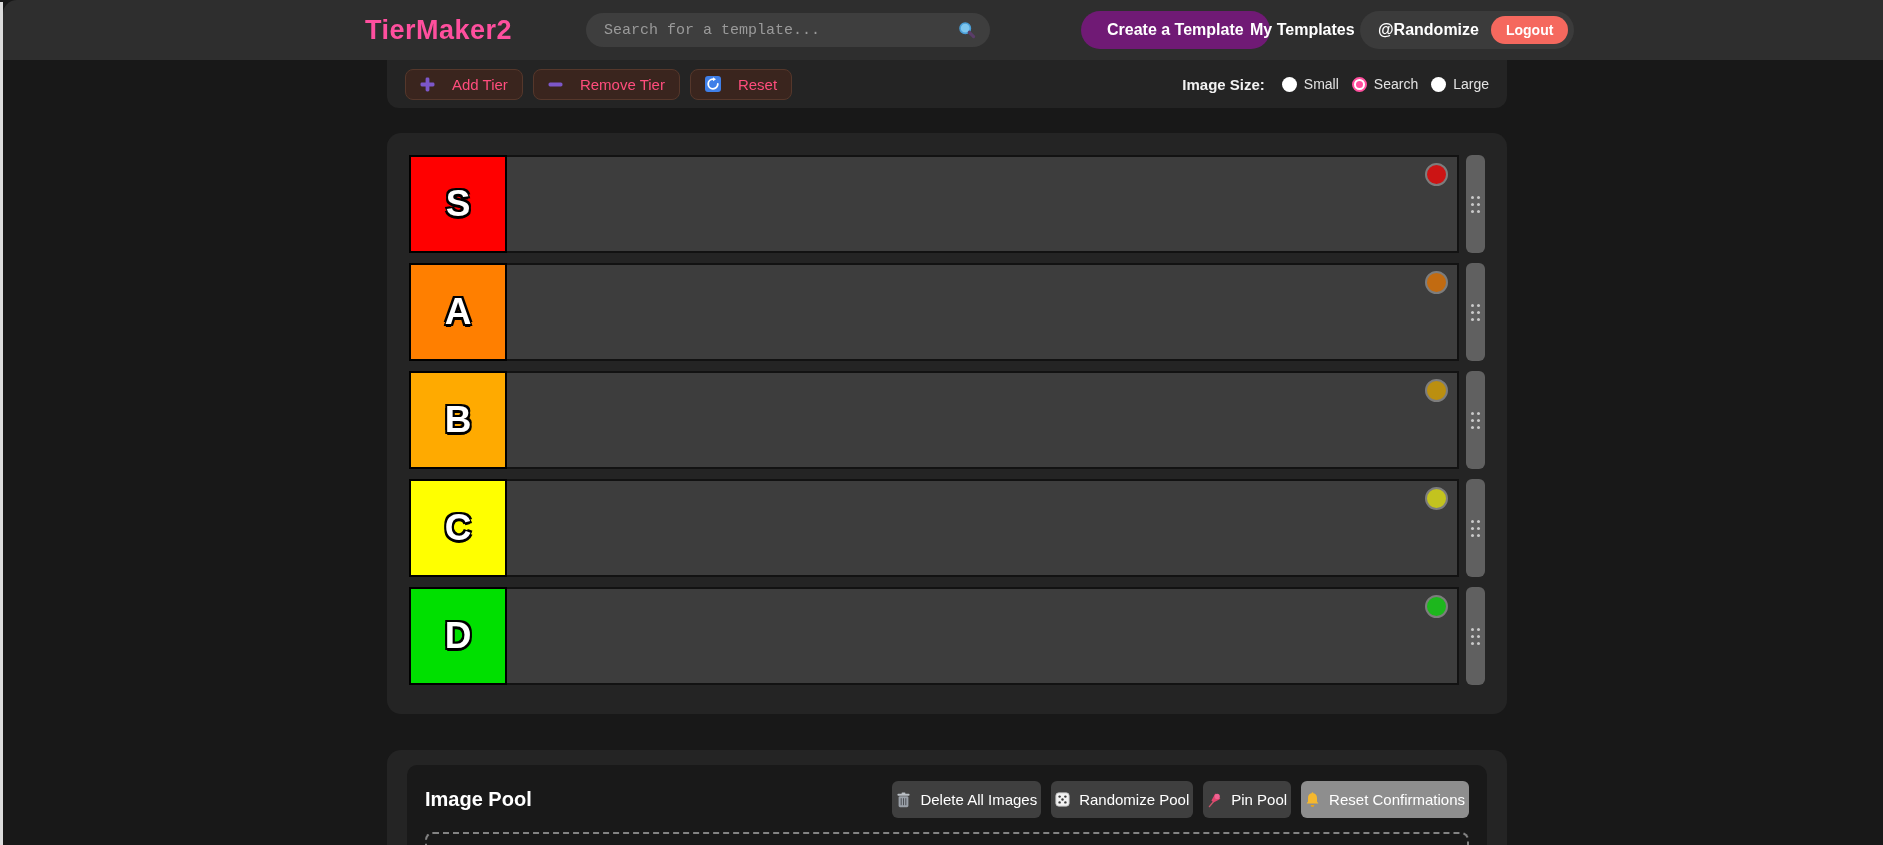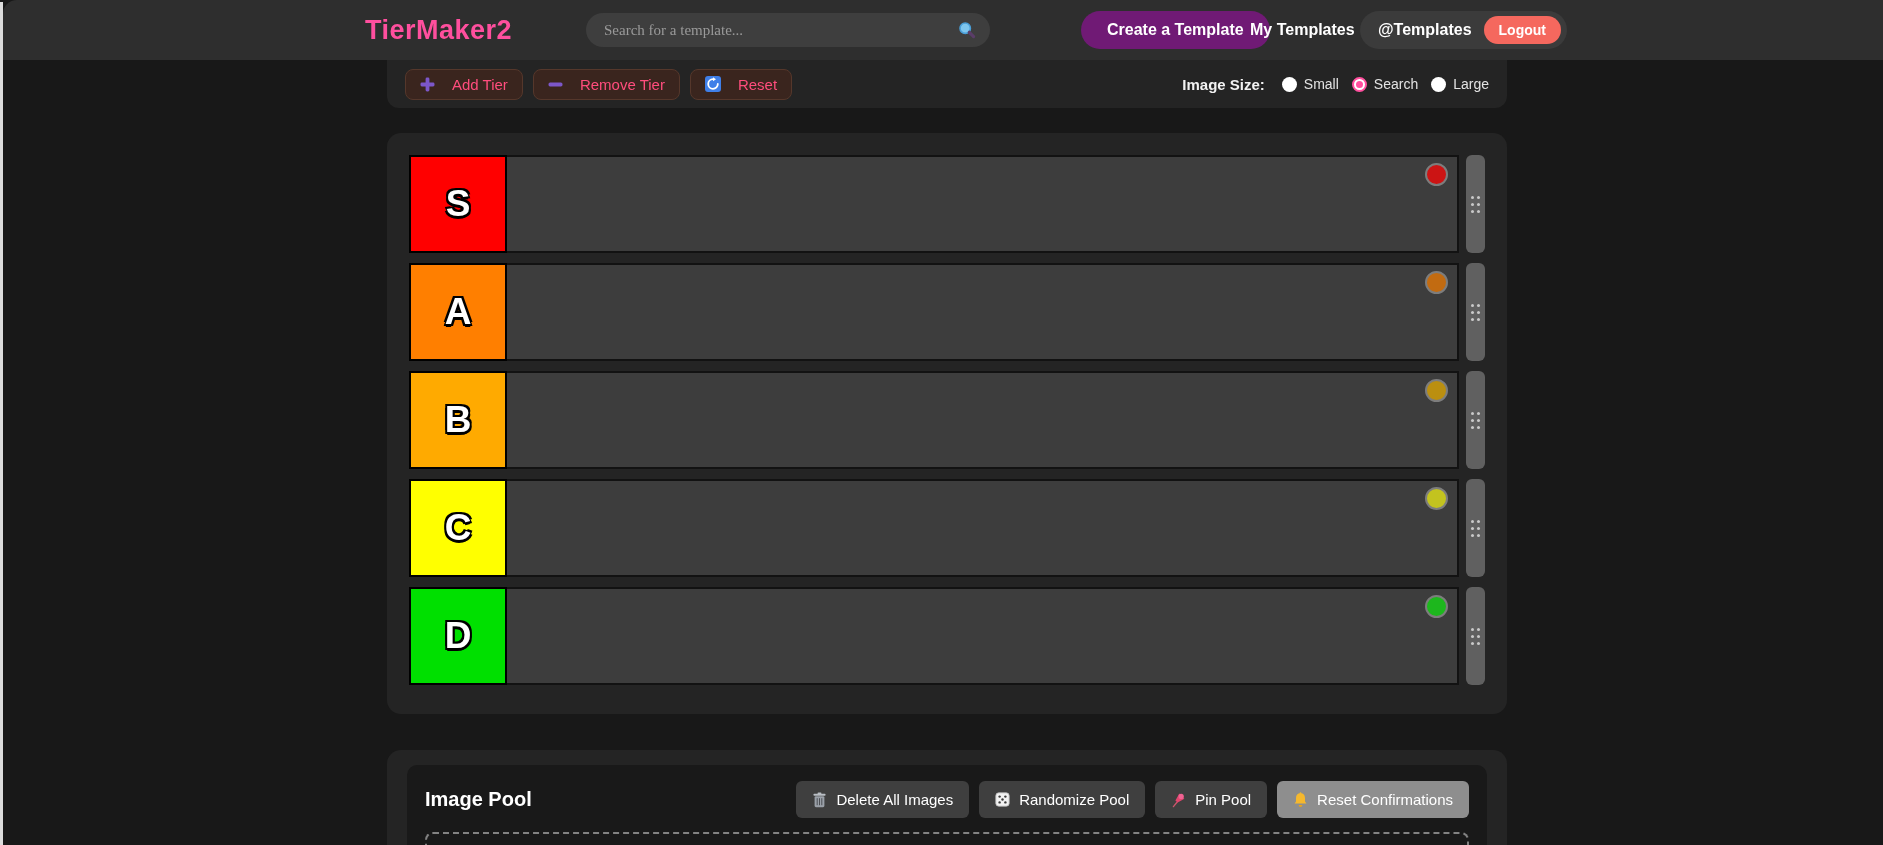--- a/index.html
+++ b/index.html
@@ -7,21 +7,21 @@
   body { font-family: "Liberation Sans", sans-serif; }
   #stage { position:relative; width:1883px; height:845px; background:#181818; overflow:hidden; }
 
   
   .window-edge { position:absolute; left:0; top:2px; width:3px; height:843px; background:#dcdcdc; }
 
   
   .header { position:absolute; left:3px; top:0; right:0; height:60px; background:#2e2e2e; border-top-left-radius:14px; }
   .logo { position:absolute; left:362px; top:0; height:60px; display:flex; align-items:center; font-size:27px; font-weight:bold; color:#ff4f9e; letter-spacing:0.5px; }
   .searchbar { position:absolute; left:583px; top:13px; width:404px; height:34px; background:#3e3e3e; border-radius:17px; display:flex; align-items:center; padding:0 14px 0 18px; }
-  .searchbar input { flex:1; background:transparent; border:none; outline:none; color:#cfcfcf; font-size:15px; font-family:Liberation Serif, serif; }
+  .searchbar input { flex:1; background:transparent; border:none; outline:none; color:#cfcfcf; font-size:15px; font-family:Liberation Mono, monospace; }
   .searchbar input::placeholder { color:#9a9a9a; }
   .search-icon { flex:none; width:18px; height:18px; }
   .create-btn { position:absolute; left:1078px; top:11px; height:38px; border:none; background:#701a75; color:#fff; font-weight:bold; font-size:16px; border-radius:19px; padding:0 26px; cursor:pointer; font-family:"Liberation Sans",sans-serif; }
   .my-templates { position:absolute; left:1247px; top:0; height:60px; display:flex; align-items:center; color:#fff; font-weight:bold; font-size:16px; cursor:pointer; }
   .user-pill { position:absolute; left:1357px; top:11px; height:38px; background:#3b3b3b; border-radius:19px; display:flex; align-items:center; gap:12px; padding:0 6px 0 18px; }
   .username { color:#fff; font-weight:bold; font-size:16px; }
   .logout-btn { border:none; background:#f5685e; color:#fff; font-weight:bold; font-size:14px; border-radius:14px; height:28px; padding:0 15px; cursor:pointer; font-family:"Liberation Sans",sans-serif; }
 
   
   .toolbar { position:absolute; left:387px; top:60px; width:1120px; height:48px; background:#242424; border-radius:0 0 12px 12px; display:flex; align-items:center; padding:0 18px; }
@@ -43,21 +43,21 @@
   .tier-dot { position:absolute; top:6px; right:9px; width:23px; height:23px; border-radius:50%; border:2px solid #7d7d7d; cursor:pointer; }
   .tier-handle { flex:none; width:19px; margin-left:7px; background:#606060; border-radius:6px; display:flex; align-items:center; justify-content:center; cursor:grab; }
   .handle-dots { width:3px; height:3px; background:#c9c9c9; border-radius:50%; box-shadow:6px 0 0 #c9c9c9, 0 7px 0 #c9c9c9, 6px 7px 0 #c9c9c9, 0 14px 0 #c9c9c9, 6px 14px 0 #c9c9c9; transform:translate(-3px,-7px); }
 
   
   .pool-panel { position:absolute; left:387px; top:750px; width:1120px; height:160px; background:#242424; border-radius:14px; padding:15px 20px; }
   .pool-inner { background:#191919; border-radius:10px; padding:16px 18px; height:100%; }
   .pool-header { display:flex; align-items:center;gap:17px; }
   .pool-title { color:#fff; font-weight:bold; font-size:20px; }
   .pool-actions { margin-left:auto; display:flex; gap:10px; }
-  .pool-btn { display:flex; align-items:center; gap:9px; background:#3f3f3f; border:none; border-radius:6px; padding:10px 16px; color:#fff; font-size:15px; cursor:pointer; font-family:"Liberation Sans",sans-serif;text-align:center; }
+  .pool-btn { display:flex; align-items:center; gap:9px; background:#3f3f3f; border:none; border-radius:6px; padding:10px 4px; color:#fff; font-size:15px; cursor:pointer; font-family:"Liberation Sans",sans-serif;text-align:center; }
   .pool-btn.highlight { background:#8e8e8e; }
   .pool-dropzone { margin-top:14px; border:2px dashed #828282; border-radius:8px; height:62px; }
 
   .icon { display:inline-flex; flex:none; }
 </style>
 </head>
 <body>
 
 <div id="stage">
   <div class="window-edge"></div>
@@ -72,21 +72,21 @@
           <circle cx="7.2" cy="7.2" r="5.2" fill="#7ec6ee" stroke="#4a9fd8" stroke-width="1.6"></circle>
           <line x1="11.3" y1="11.3" x2="15.6" y2="15.6" stroke="#5a3d68" stroke-width="3.2" stroke-linecap="round"></line>
         </svg>
       </span>
     </div>
 
     <button class="create-btn">Create a Template</button>
     <div class="my-templates">My Templates</div>
 
     <div class="user-pill">
-      <span class="username">@Templates</span>
+      <span class="username">@Randomize</span>
       <button class="logout-btn">Logout</button>
     </div>
   </div>
 
   <div class="toolbar">
     <div class="tool-group">
       <button class="tool-btn">
         <span class="icon">
           <svg width="15" height="15" viewBox="0 0 15 15">
             <rect x="5.6" y="0.5" width="3.8" height="14" rx="1.4" fill="#7c57c9"></rect>

